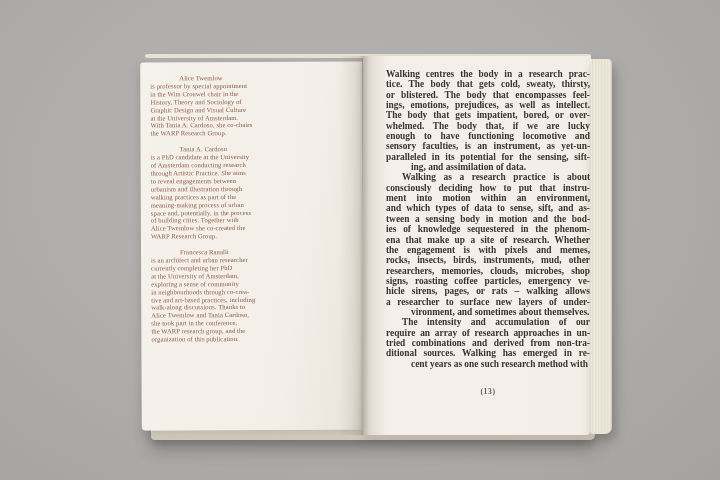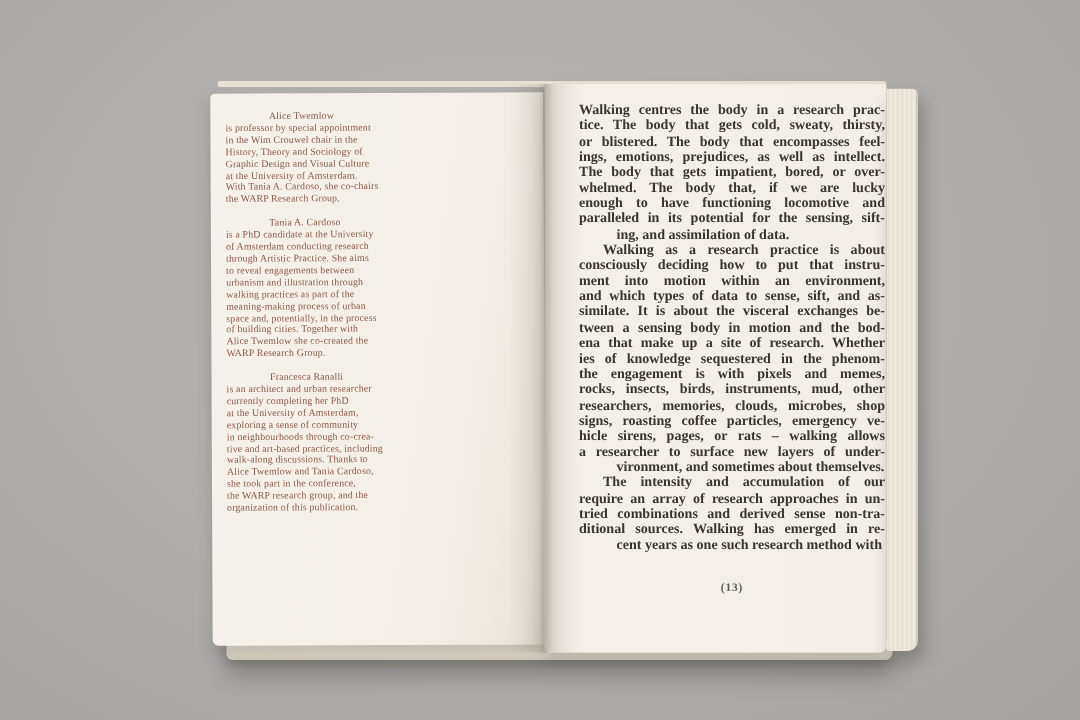--- a/index.html
+++ b/index.html
@@ -166,44 +166,44 @@
     <div class="page right-page">
       <div class="right-text">
         <div class="para">
             <div class="rline">Walking centres the body in a research prac-</div>
             <div class="rline">tice. The body that gets cold, sweaty, thirsty,</div>
             <div class="rline">or blistered. The body that encompasses feel-</div>
             <div class="rline">ings, emotions, prejudices, as well as intellect.</div>
             <div class="rline">The body that gets impatient, bored, or over-</div>
             <div class="rline">whelmed. The body that, if we are lucky</div>
             <div class="rline">enough to have functioning locomotive and</div>
+            <div class="rline">sensory faculties, is an instrument, as yet-un-</div>
             <div class="rline">paralleled in its potential for the sensing, sift-</div>
             <div class="rline">ing, and assimilation of data.</div>
           </div>
         <div class="para indent">
             <div class="rline">Walking as a research practice is about</div>
             <div class="rline">consciously deciding how to put that instru-</div>
             <div class="rline">ment into motion within an environment,</div>
             <div class="rline">and which types of data to sense, sift, and as-</div>
-            <div class="rline">similate. It is about the visceral exchanges be-</div>
             <div class="rline">tween a sensing body in motion and the bod-</div>
+            <div class="rline">ies of knowledge sequestered in the phenom-</div>
             <div class="rline">ena that make up a site of research. Whether</div>
-            <div class="rline">ies of knowledge sequestered in the phenom-</div>
             <div class="rline">the engagement is with pixels and memes,</div>
             <div class="rline">rocks, insects, birds, instruments, mud, other</div>
             <div class="rline">researchers, memories, clouds, microbes, shop</div>
             <div class="rline">signs, roasting coffee particles, emergency ve-</div>
             <div class="rline">hicle sirens, pages, or rats – walking allows</div>
             <div class="rline">a researcher to surface new layers of under-</div>
             <div class="rline">vironment, and sometimes about themselves.</div>
           </div>
         <div class="para indent">
             <div class="rline">The intensity and accumulation of our</div>
             <div class="rline">require an array of research approaches in un-</div>
-            <div class="rline">tried combinations and derived sense non-tra-</div>
+            <div class="rline">tried combinations and derived from non-tra-</div>
             <div class="rline">ditional sources. Walking has emerged in re-</div>
             <div class="rline">cent years as one such research method with</div>
           </div>
         <div class="page-number">(13)</div>
       </div>
     </div>
 
     <div class="fore-edge"></div>
     <div class="gutter-shading"></div>
 

